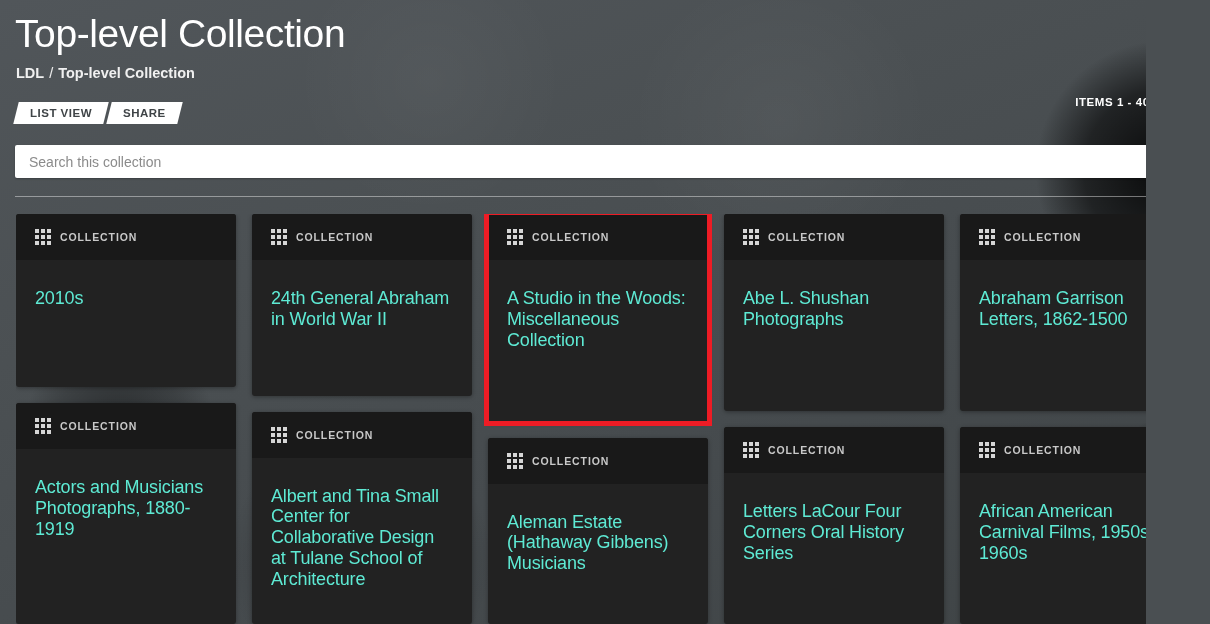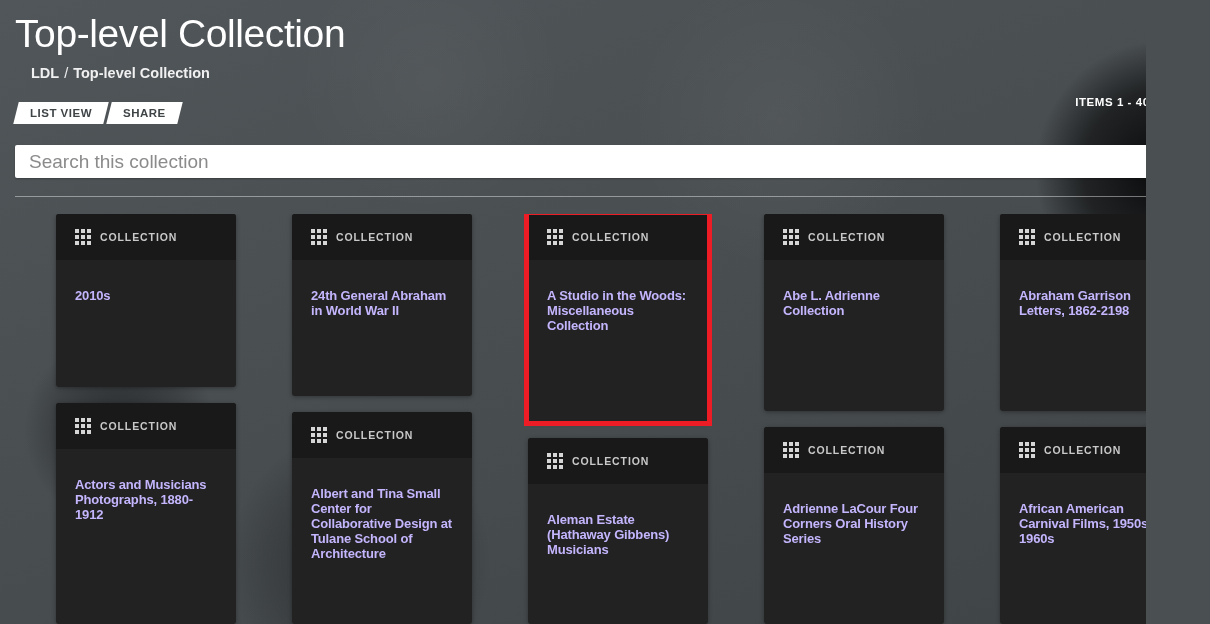--- a/index.html
+++ b/index.html
@@ -53,21 +53,20 @@
     white-space: nowrap;
   }
   .breadcrumb {
     position: absolute;
     left: 16px;
     top: 65px;
     font-size: 14.5px;
     font-weight: 700;
     color: #f0f0f0;
     white-space: nowrap;
-    margin-left: 15px;
   }
   .breadcrumb .crumb-link { color: #f0f0f0; text-decoration: none; }
   .breadcrumb .crumb-sep { padding: 0 5px; font-weight: 400; }
 
   
   .actions {
     position: absolute;
     left: 16px;
     top: 102px;
     display: flex;
@@ -119,21 +118,21 @@
     display: flex;
     align-items: center;
     box-shadow: 0 1px 2px rgba(0,0,0,0.25);
   }
   .search-input {
     flex: 1;
     border: none;
     outline: none;
     background: transparent;
     font-family: "Liberation Sans", sans-serif;
-    font-size: 19px;
+    font-size: 14px;
     color: #333;
     padding: 0 12px 0 14px;
     height: 100%;
   }
   .search-input::placeholder { color: #8b8b8b; }
   .search-btn {
     width: 44px;
     height: 100%;
     border: none;
     background: transparent;
@@ -174,21 +173,20 @@
 
   .card {
     position: relative;
     background: #222222;
     border-radius: 3px;
     overflow: hidden;
     box-shadow: 0 1px 4px rgba(0,0,0,0.35);
     cursor: pointer;
     display: flex;
     flex-direction: column;
-    margin-left: 40px;
   }
   .card.highlighted {
     outline: 5px solid #ee1c25;
     outline-offset: -1px;
     border-radius: 0;
   }
   .card-head {
     background: #191919;
     height: 46px;
     display: flex;
@@ -208,24 +206,24 @@
     font-size: 10.5px;
     font-weight: 700;
     letter-spacing: 0.9px;
     color: #c9c9c9;
   }
   .card-body {
     padding: 28px 19px 24px 19px;
     flex: 1 1 auto;
   }
   .card-title {
-    font-size: 13px;
-    font-weight: 700;
+    font-size: 18px;
+    font-weight: 400;
     line-height: 1.16;
-    color: #c4b5fd;
+    color: #5eead4;
     letter-spacing: -0.15px;
     word-wrap: break-word;
   }
 </style>
 </head>
 <body>
 
 <div id="page">
 
   <div class="bg-layer"></div>
@@ -291,21 +289,21 @@
               <i></i>
               <i></i>
               <i></i>
               <i></i>
               <i></i>
               <i></i>
             </span>
             <span class="card-kind">COLLECTION</span>
           </div>
           <div class="card-body" style="min-height: 168px;">
-            <div class="card-title">Actors and Musicians Photographs, 1880-1912</div>
+            <div class="card-title">Actors and Musicians Photographs, 1880-1919</div>
           </div>
         </div>
       </div>
       <div class="col">
         <div class="card">
           <div class="card-head">
             <span class="grid-icon">
               <i></i>
               <i></i>
               <i></i>
@@ -392,61 +390,61 @@
               <i></i>
               <i></i>
               <i></i>
               <i></i>
               <i></i>
               <i></i>
             </span>
             <span class="card-kind">COLLECTION</span>
           </div>
           <div class="card-body" style="min-height: 128px;">
-            <div class="card-title">Abe L. Adrienne Collection</div>
+            <div class="card-title">Abe L. Shushan Photographs</div>
           </div>
         </div>
         <div class="card">
           <div class="card-head">
             <span class="grid-icon">
               <i></i>
               <i></i>
               <i></i>
               <i></i>
               <i></i>
               <i></i>
               <i></i>
               <i></i>
               <i></i>
             </span>
             <span class="card-kind">COLLECTION</span>
           </div>
           <div class="card-body" style="min-height: 128px;">
-            <div class="card-title">Adrienne LaCour Four Corners Oral History Series</div>
+            <div class="card-title">Letters LaCour Four Corners Oral History Series</div>
           </div>
         </div>
       </div>
       <div class="col">
         <div class="card">
           <div class="card-head">
             <span class="grid-icon">
               <i></i>
               <i></i>
               <i></i>
               <i></i>
               <i></i>
               <i></i>
               <i></i>
               <i></i>
               <i></i>
             </span>
             <span class="card-kind">COLLECTION</span>
           </div>
           <div class="card-body" style="min-height: 128px;">
-            <div class="card-title">Abraham Garrison Letters, 1862-2198</div>
+            <div class="card-title">Abraham Garrison Letters, 1862-1500</div>
           </div>
         </div>
         <div class="card">
           <div class="card-head">
             <span class="grid-icon">
               <i></i>
               <i></i>
               <i></i>
               <i></i>
               <i></i>

